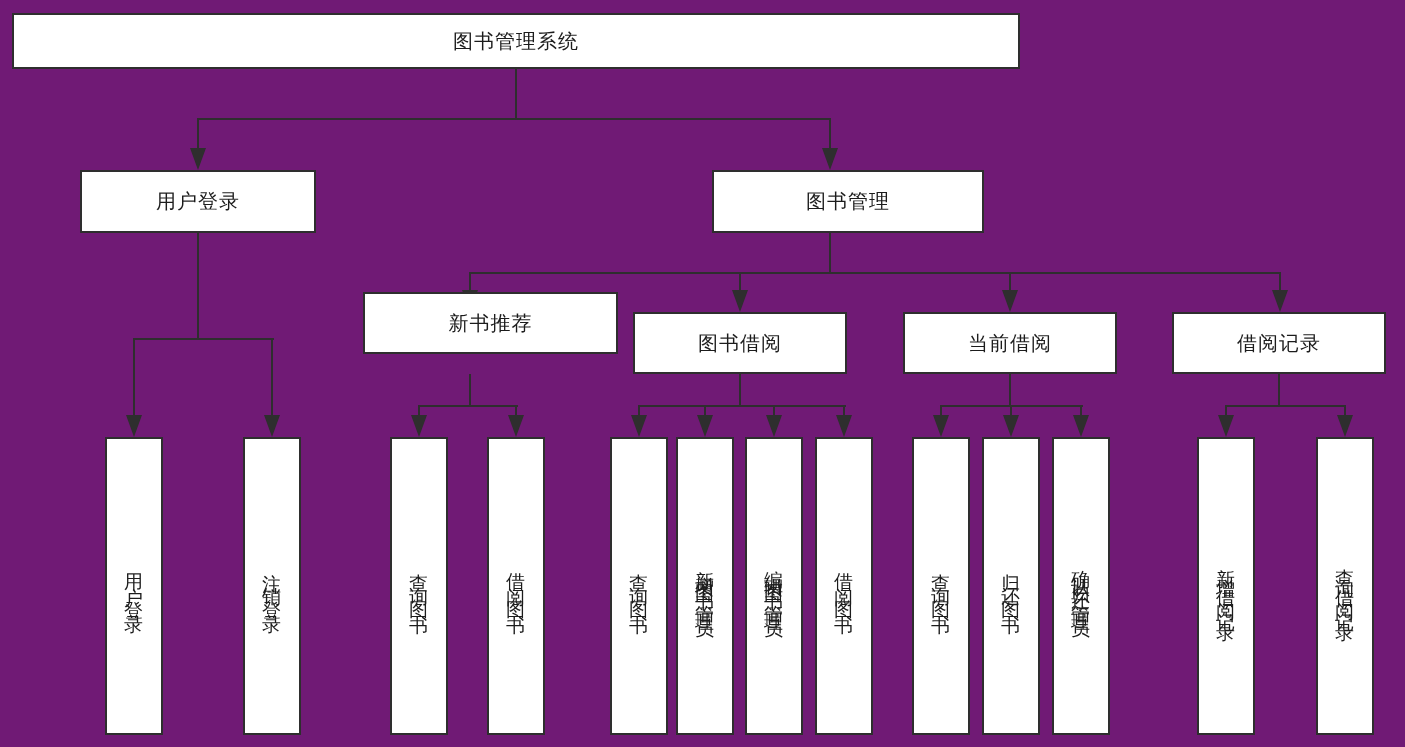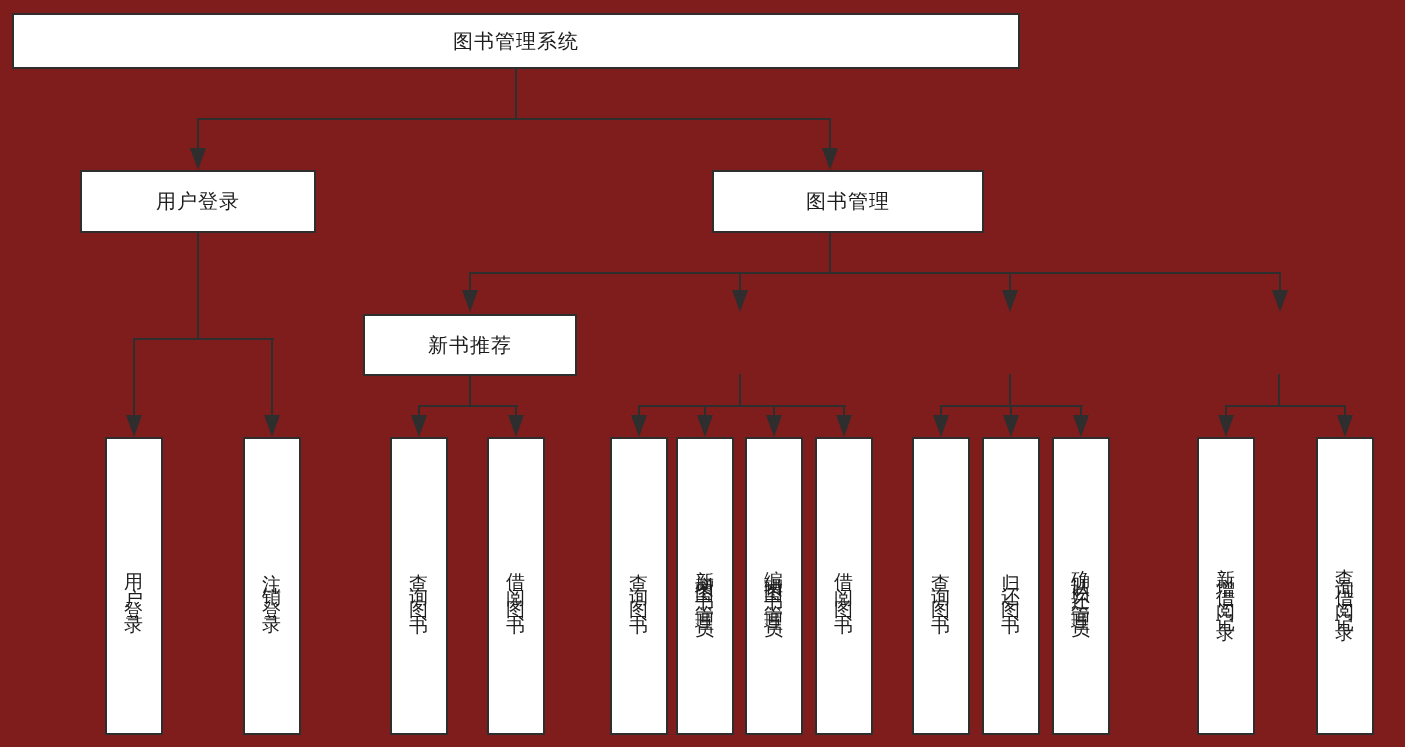--- a/index.html
+++ b/index.html
@@ -1,17 +1,17 @@
 <!DOCTYPE html>
 <html><head>
 <meta charset="utf-8">
 <style>
   html,body{margin:0;padding:0;background:#ffffff;}
   .stage{
-    position:relative;width:1405px;height:747px;background:#7f1d1d;
+    position:relative;width:1405px;height:747px;background:#701a75;
     font-family:Liberation Sans, sans-serif;color:#1c1c1c;overflow:hidden;
   }
   .hbox{
     position:absolute;background:#ffffff;border:2px solid #2e2e2e;box-sizing:border-box;
     display:flex;align-items:center;justify-content:center;font-size:20px;letter-spacing:1px;
   }
   .vbox{
     position:absolute;top:437px;width:58px;height:298px;background:#ffffff;
     border:2px solid #2e2e2e;box-sizing:border-box;
     display:flex;align-items:center;justify-content:center;
@@ -59,22 +59,31 @@
   <div class="line" style="left:469px;top:272px;width:812px;height:2px"></div>
   <div class="line" style="left:469px;top:272px;width:2px;height:20px"></div>
   <div class="arrow" style="left:462px;top:290px"></div>
   <div class="line" style="left:739px;top:272px;width:2px;height:20px"></div>
   <div class="arrow" style="left:732px;top:290px"></div>
   <div class="line" style="left:1009px;top:272px;width:2px;height:20px"></div>
   <div class="arrow" style="left:1002px;top:290px"></div>
   <div class="line" style="left:1279px;top:272px;width:2px;height:20px"></div>
   <div class="arrow" style="left:1272px;top:290px"></div>
 
-  <div class="hbox" style="left:363px;top:314px;width:214px;height:62px">
+  <div class="hbox" style="left:363px;top:292px;width:255px;height:62px">
     <span>新书推荐</span>
+  </div>
+  <div class="hbox" style="left:633px;top:312px;width:214px;height:62px">
+    <span>图书借阅</span>
+  </div>
+  <div class="hbox" style="left:903px;top:312px;width:214px;height:62px">
+    <span>当前借阅</span>
+  </div>
+  <div class="hbox" style="left:1172px;top:312px;width:214px;height:62px">
+    <span>借阅记录</span>
   </div>
 
   <div class="line" style="left:197px;top:233px;width:2px;height:107px"></div>
   <div class="line" style="left:133px;top:338px;width:141px;height:2px"></div>
   <div class="line" style="left:133px;top:338px;width:2px;height:79px"></div>
   <div class="arrow" style="left:126px;top:415px"></div>
   <div class="line" style="left:271px;top:338px;width:2px;height:79px"></div>
   <div class="arrow" style="left:264px;top:415px"></div>
 
   <div class="line" style="left:469px;top:374px;width:2px;height:33px"></div>

